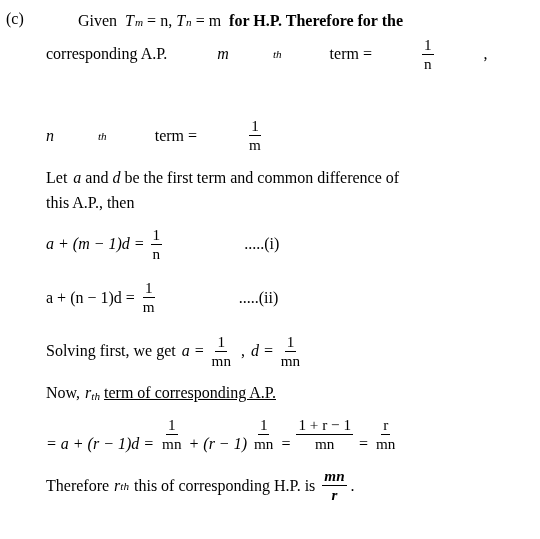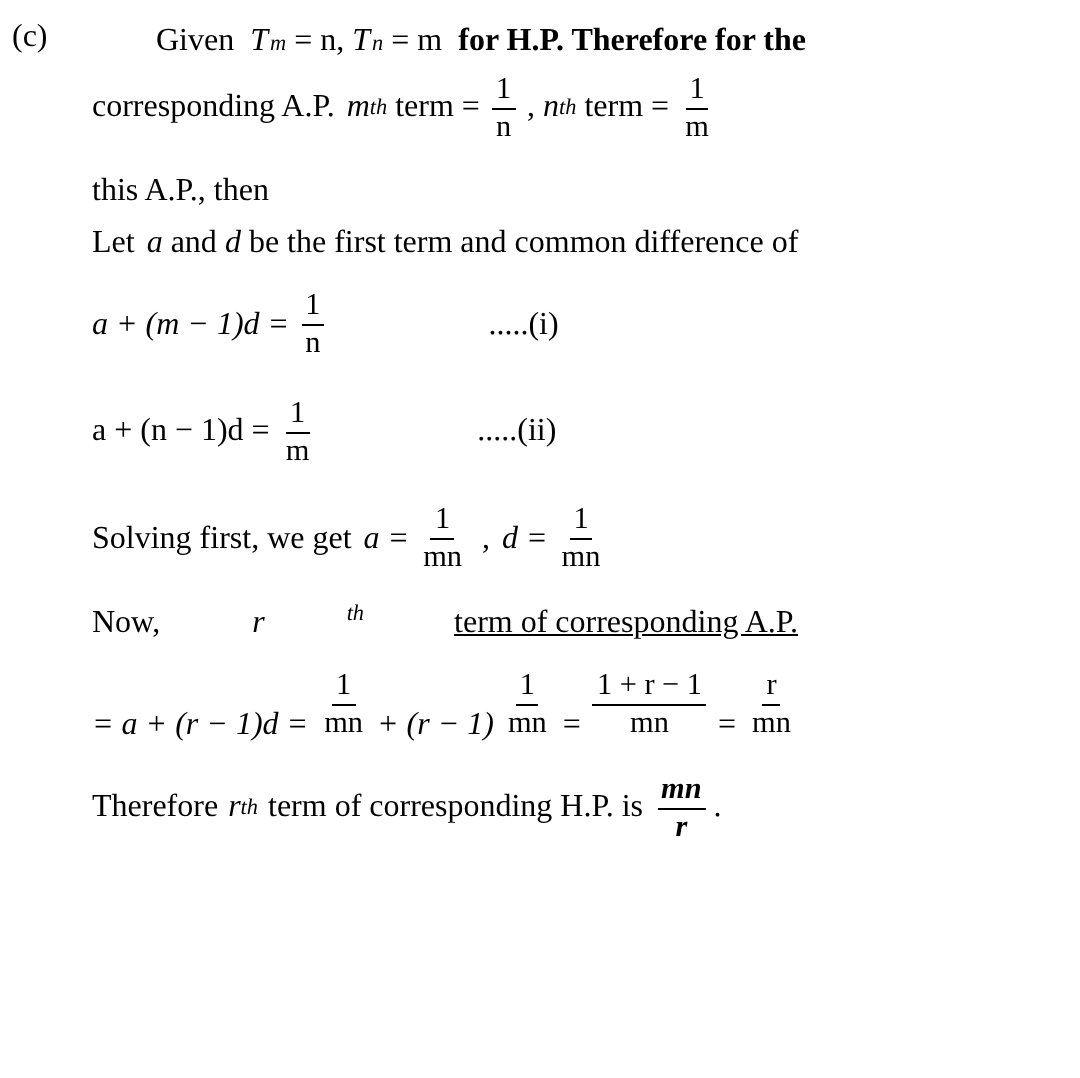--- a/index.html
+++ b/index.html
@@ -73,49 +73,49 @@
         <span style="margin-right:8px;margin-left:32px;">Given</span>
         <span style="font-style:italic; margin-right:1px;">T</span>
           <sub style="font-style:italic;">m</sub>
         <span style="margin:0 4px;">= n,</span>
         <span style="font-style:italic; margin-right:1px;">T</span>
           <sub style="font-style:italic;">n</sub>
         <span style="margin:0 4px;">= m</span>
         <span style="margin-left:4px;font-weight:bold;">for H.P.  Therefore  for  the</span>
       </div>
 
-      <div style="display:flex; align-items:center; flex-wrap:wrap; line-height:2; margin-top:2px;">
+      <div style="display:flex; align-items:center; flex-wrap:wrap; line-height:2; margin-top:2px;gap:44px;">
         <span style="margin-right:6px;">corresponding A.P.</span>
         <span style="font-style:italic;">m</span>
           <sup style="font-style:italic;">th</sup>
         <span style="margin:0 4px;">term =</span>
         <span class="frac">
           <span class="num">1</span>
           <span class="den">n</span>
         </span>
         <span style="margin:0 4px;">,</span>
         <span style="font-style:italic;">n</span>
           <sup style="font-style:italic;">th</sup>
         <span style="margin:0 4px;">term =</span>
         <span class="frac">
           <span class="num">1</span>
           <span class="den">m</span>
         </span>
       </div>
     </div>
 
     <div class="block">
-      <div style="line-height:1.6;">this A.P., then</div>
       <div style="display:flex; align-items:baseline; flex-wrap:wrap; line-height:1.6; margin-bottom:0px;">
         <span style="margin-right:6px;">Let</span>
         <span style="font-style:italic; margin-right:4px;">a</span>
         <span style="margin-right:4px;">and</span>
         <span style="font-style:italic; margin-right:4px;">d</span>
         <span>be the first term and common difference of</span>
       </div>
+      <div style="line-height:1.6;">this A.P., then</div>
     </div>
 
     <div style="margin-bottom: 16px; margin-top:4px;">
       <div style="display:flex; align-items:center; flex-wrap:wrap;">
         <span style="font-style:italic; margin-right:4px;">a + (m − 1)d =</span>
         <span class="frac">
           <span class="num">1</span>
           <span class="den">n</span>
         </span>
         <span style="margin-left: 80px;">.....(i)</span>
@@ -144,21 +144,21 @@
         <span style="margin:0 6px;">,</span>
         <span style="font-style:italic; margin-right:3px;">d =</span>
         <span class="frac">
           <span class="num">1</span>
           <span class="den">mn</span>
         </span>
       </div>
     </div>
 
     <div class="block">
-      <div style="display:flex; align-items:flex-start; flex-wrap:wrap; line-height:1.6; margin-bottom:2px;gap:41px;">
+      <div style="display:flex; align-items:flex-end; flex-wrap:wrap; line-height:1.6; margin-bottom:2px;">
         <span style="margin-right:5px;">Now,</span>
         <span style="font-style:italic;">r</span>
           <sup style="font-style:italic;">th</sup>
         <span style="margin-left:4px;text-decoration:underline;">term of corresponding A.P.</span>
       </div>
     </div>
 
     <div style="margin-bottom: 14px;">
       <div style="display:flex; align-items:flex-end; flex-wrap:wrap;">
         <span style="font-style:italic; margin-right:4px;">= a + (r − 1)d =</span>
@@ -182,21 +182,21 @@
           <span class="den">mn</span>
         </span>
       </div>
     </div>
 
     <div>
       <div style="display:flex; align-items:center; flex-wrap:wrap; line-height:2;">
         <span style="margin-right:5px;">Therefore</span>
         <span style="font-style:italic;">r</span>
           <sup style="font-style:italic;">th</sup>
-        <span style="margin:0 5px;">term of corresponding H.P. is</span>
+        <span style="margin:0 5px;">this of corresponding H.P. is</span>
         <span class="frac" style="font-weight:bold; font-style:italic;">
           <span class="num">mn</span>
           <span class="den">r</span>
         </span>
         <span style="margin-left:2px;">.</span>
       </div>
     </div>
 
   </div>
 </div>

